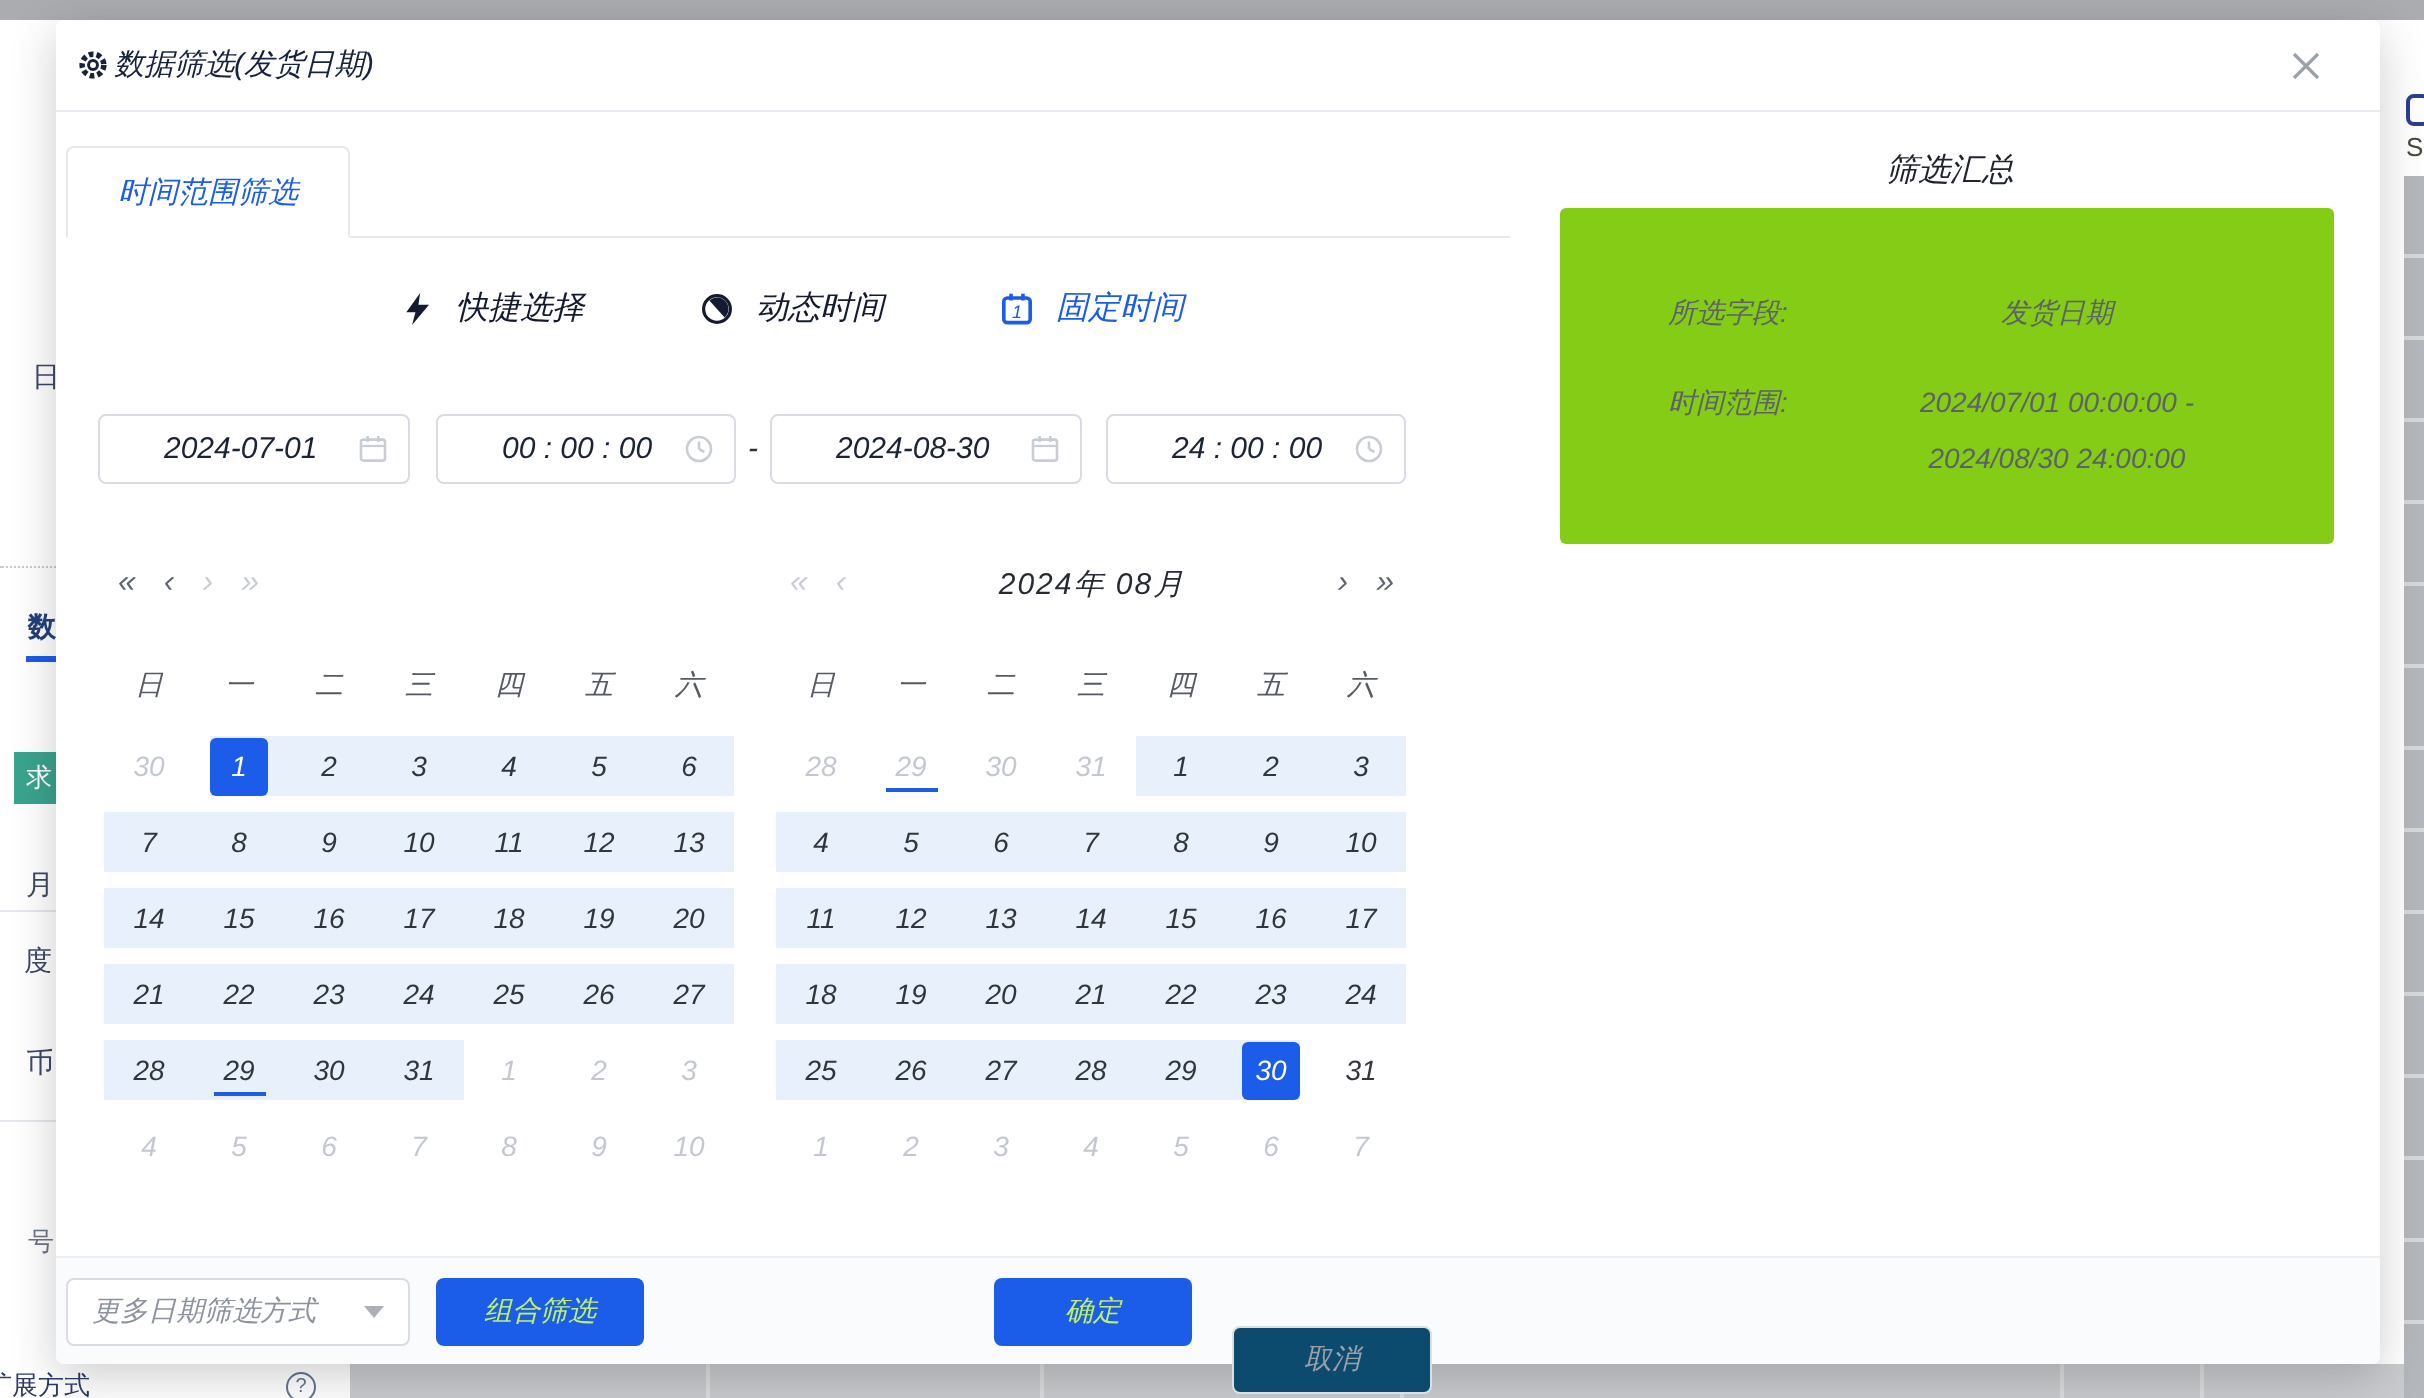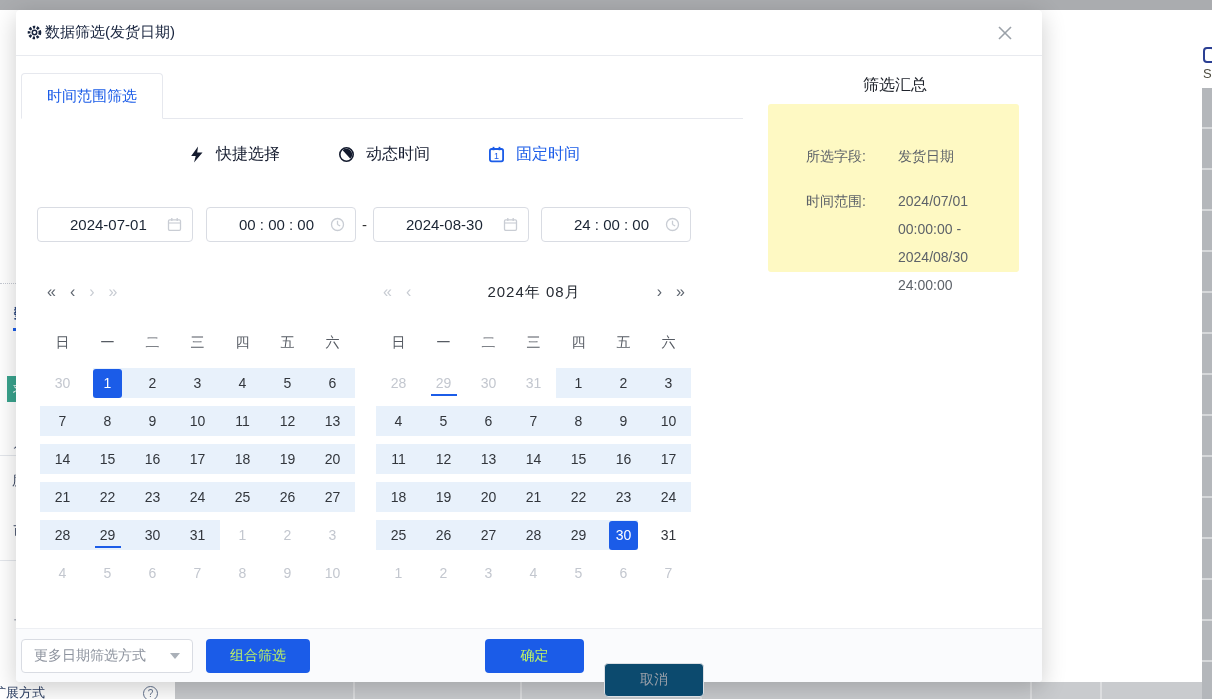--- a/index.html
+++ b/index.html
@@ -20,22 +20,22 @@
   .solline { position:absolute; left:0; width:28px; border-top:1px solid #e4e7ec; }
   .bottom-left-text { position:absolute; left:-7px; top:684px; font-size:13px; color:#2c3f63; white-space:nowrap; }
   .help-circle { position:absolute; left:143px; top:686px; width:15px; height:15px; border:1px solid #64748f; border-radius:50%; color:#64748f; font-size:10px; line-height:13px; text-align:center; background:#fff; }
   .bottom-bar { position:absolute; left:175px; top:682px; width:1037px; height:17px; background:#c9cbce; }
   .bottom-bar i { position:absolute; top:0; width:2px; height:17px; background:#dcdddf; }
   .right-blue-icon { position:absolute; left:1203px; top:47px; width:12px; height:16px; border:2px solid #2b3f93; border-radius:4px; background:#fff; }
   .right-s { position:absolute; left:1203px; top:66px; font-size:13px; color:#4c4a3e; }
   .right-strip { position:absolute; left:1202px; top:88px; width:10px; height:611px;
     background: repeating-linear-gradient(to bottom, #b4b7bb 0 39px, #d6d8da 39px 41px); }
   
-  .modal { position:absolute; left:16px; top:10px; width:1026px; height:672px; background:#fff;
-    border-radius:4px; box-shadow:0 6px 24px rgba(0,0,0,.20); z-index:10; }
+  .modal { position:absolute; left:28px; top:10px; width:1162px; height:672px; background:#fff;
+    border-radius:4px; box-shadow:0 6px 24px rgba(0,0,0,.20); z-index:10;font-style:italic; }
   .mheader { height:46px; border-bottom:1px solid #e8eaef; display:flex; align-items:center; padding-left:10px; position:relative; }
   .mtitle { font-size:15px; color:#17233d; display:flex; align-items:center; gap:2px; }
   .close-btn { position:absolute; right:28px; top:14px; width:18px; height:18px; cursor:pointer; }
   .mbody { display:flex; }
   .left-col { width:732px; padding-left:5px; }
   .tab-row { margin-top:17px; border-bottom:1px solid #e6e8ee; height:46px; position:relative; width:722px; }
   .tab { position:absolute; left:0; bottom:-1px; width:142px; height:46px; background:#fff;
     border:1px solid #e6e8ee; border-bottom:1px solid #fff; border-radius:4px 4px 0 0;
     display:flex; align-items:center; justify-content:center; font-size:15px; color:#1b5ce8; cursor:pointer; }
   .mode-row { margin-top:22px; display:flex; justify-content:center; align-items:center; gap:58px; height:26px; }
@@ -66,21 +66,21 @@
   .cell.other { color:#c3c7cf; }
   .cell.in { background:#e8f1fb; }
   .cell.start { background:linear-gradient(to right, rgba(0,0,0,0) 8px, #e8f1fb 8px); }
   .cell.end { background:linear-gradient(to left, rgba(0,0,0,0) 8px, #e8f1fb 8px); }
   .num { position:relative; display:inline-flex; align-items:center; justify-content:center; min-width:20px; height:30px; }
   .cell.sel .num { width:29px; height:29px; background:#1b5ce8; color:#fff; border-radius:3px; }
   .cell.today .num::after { content:''; position:absolute; left:-3px; right:-3px; bottom:2px; height:2px; background:#1b5ce8; }
   
   .right-col { flex:1; }
   .sum-title { margin-top:19px; text-align:center; font-size:16px; color:#20242c; }
-  .sum-box { margin:8px 23px 0 20px; height:168px; background:#fef9c3; border-radius:3px; padding-top:42px; }
+  .sum-box { margin:8px 23px 0 20px; height:168px; background:#84cc16; border-radius:3px; padding-top:42px;text-align:center; }
   .srow { display:flex; padding-left:38px; font-size:14px; color:#5d6269; line-height:20px; }
   .srow.r2 { margin-top:21px; line-height:28px; }
   .slabel { width:92px; flex-shrink:0; }
   .sval { flex:1; padding-right:20px; }
   
   .mfooter { position:absolute; left:0; bottom:0; width:100%; height:54px; background:#fafbfd;
     border-top:1px solid #edeff3; border-radius:0 0 4px 4px; display:flex; align-items:center; padding-left:5px; }
   .dd { width:172px; height:34px; border:1px solid #d9dce3; background:#fff; border-radius:4px;
     display:flex; align-items:center; justify-content:space-between; padding:0 12px; font-size:14px; color:#8d939e; cursor:pointer; }
   .caret { width:0; height:0; border-left:5px solid transparent; border-right:5px solid transparent; border-top:6px solid #aab0b8; }

